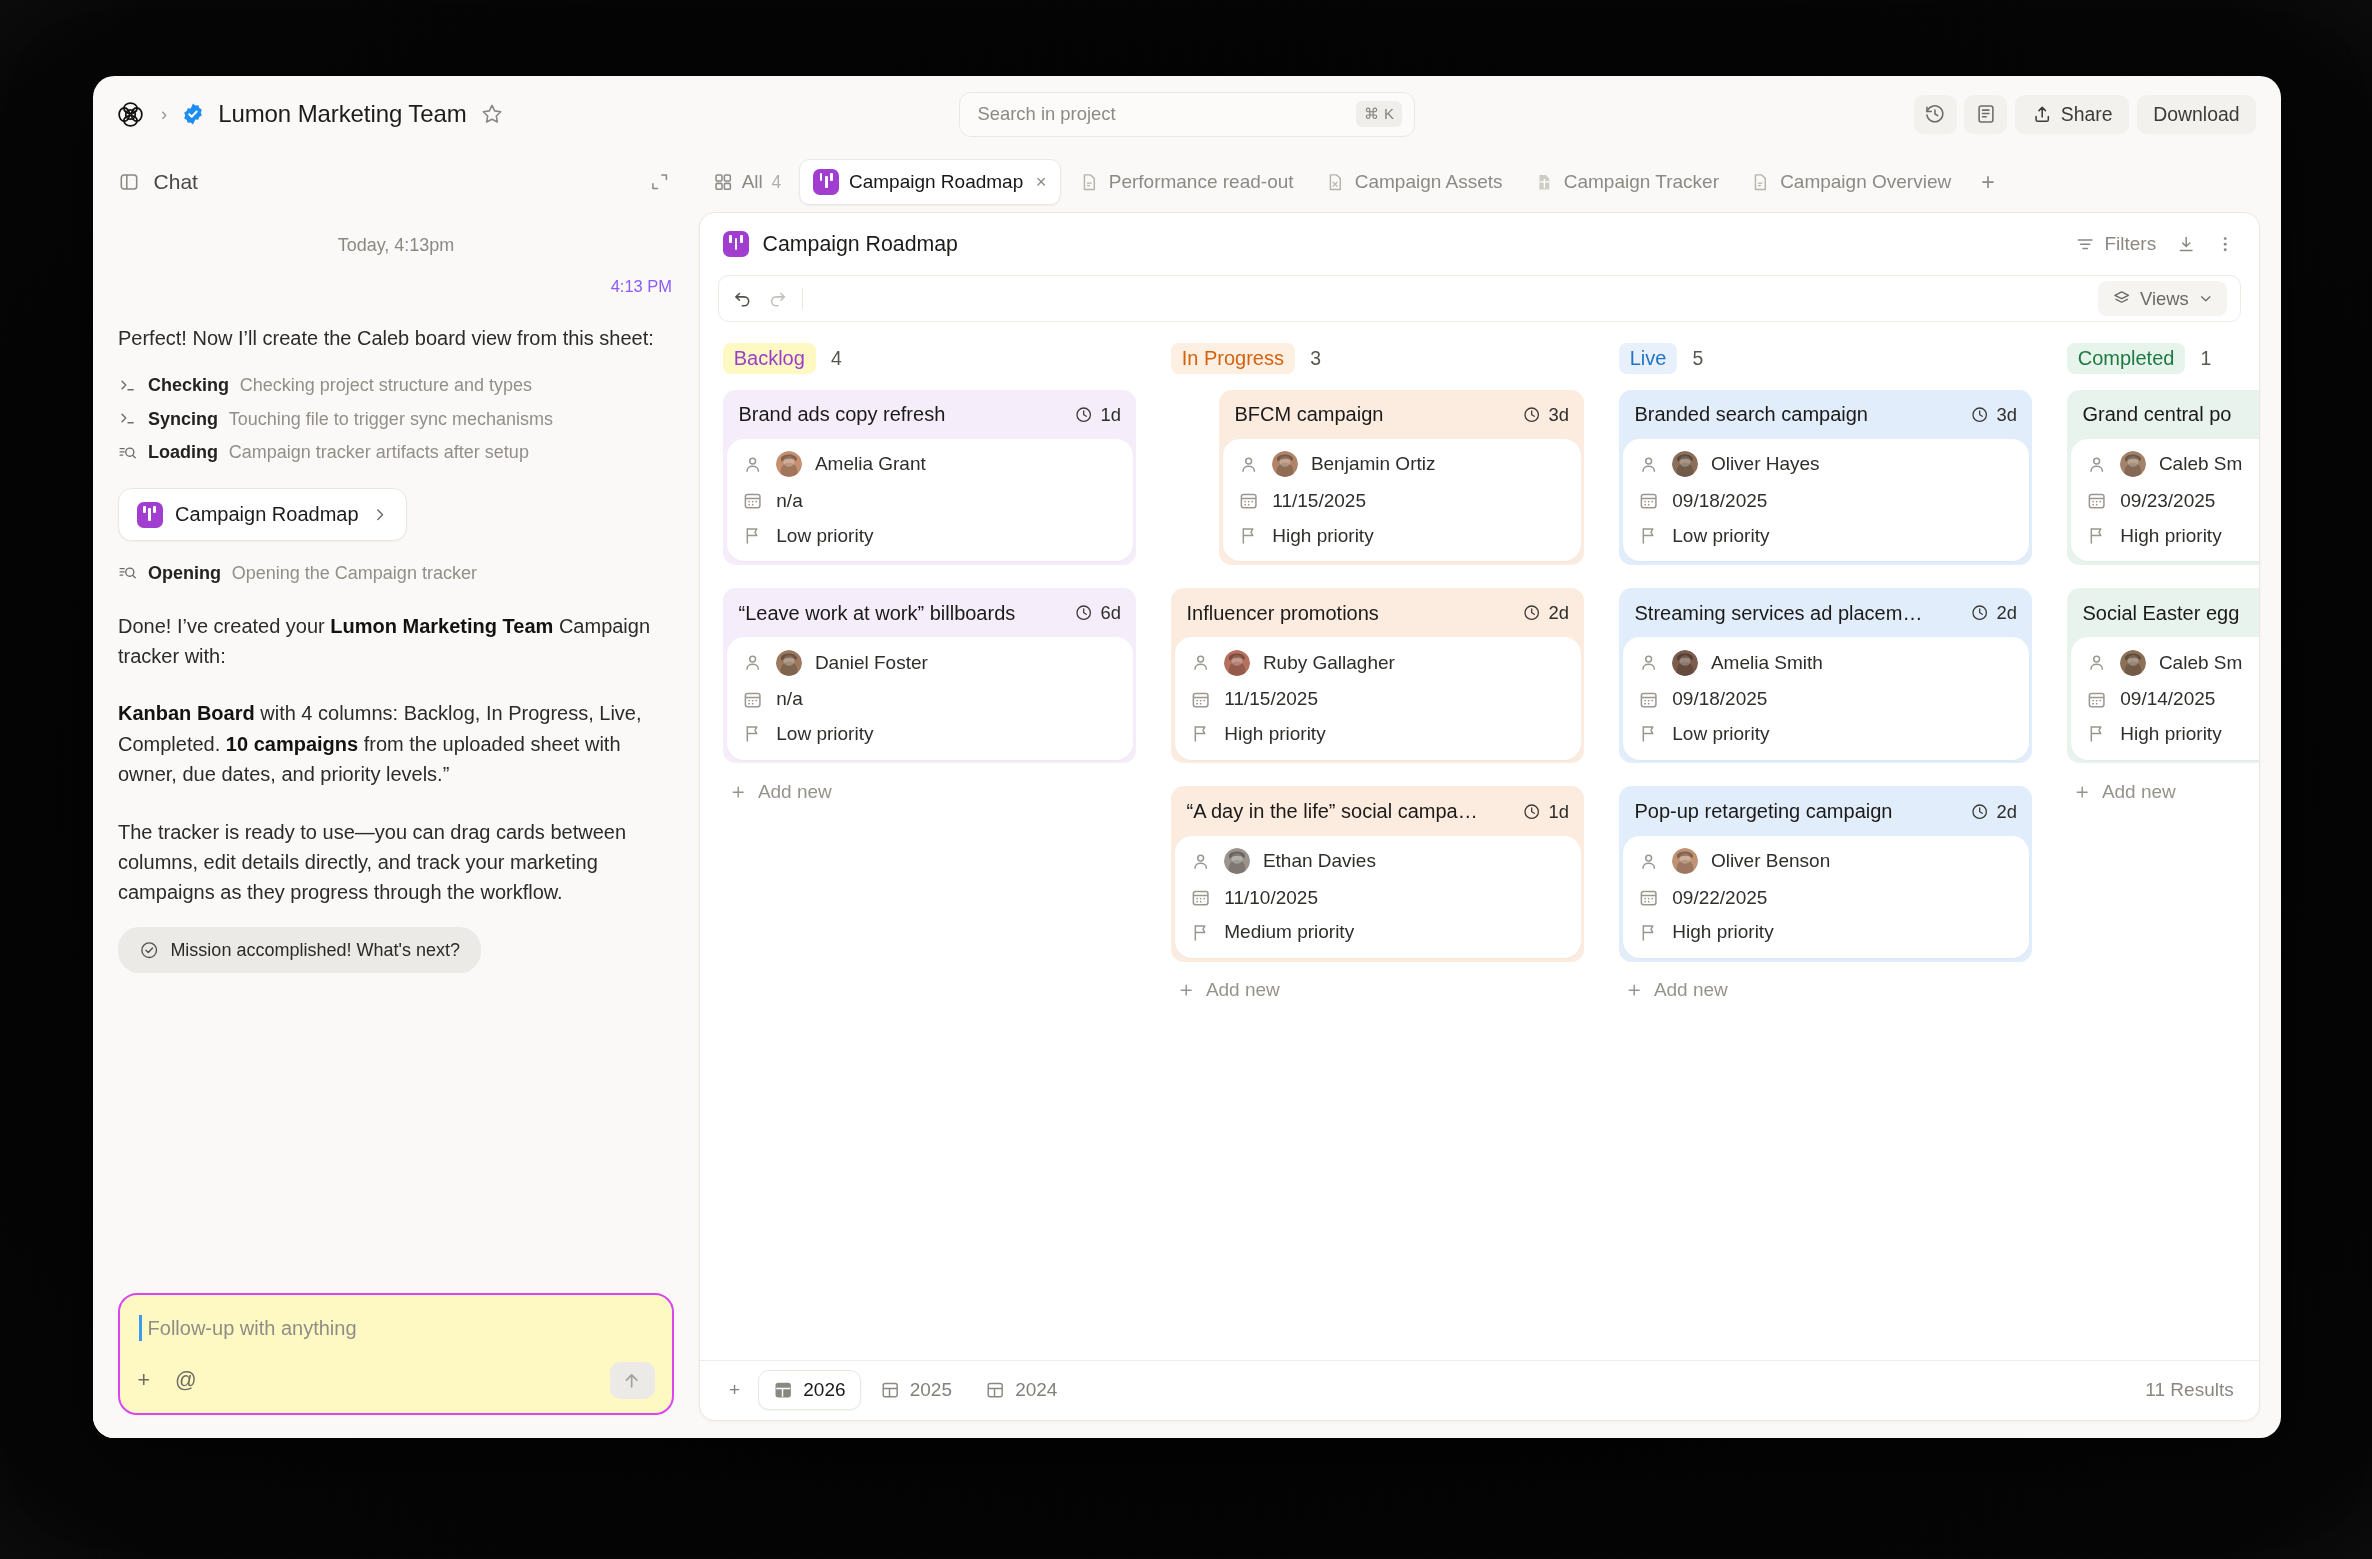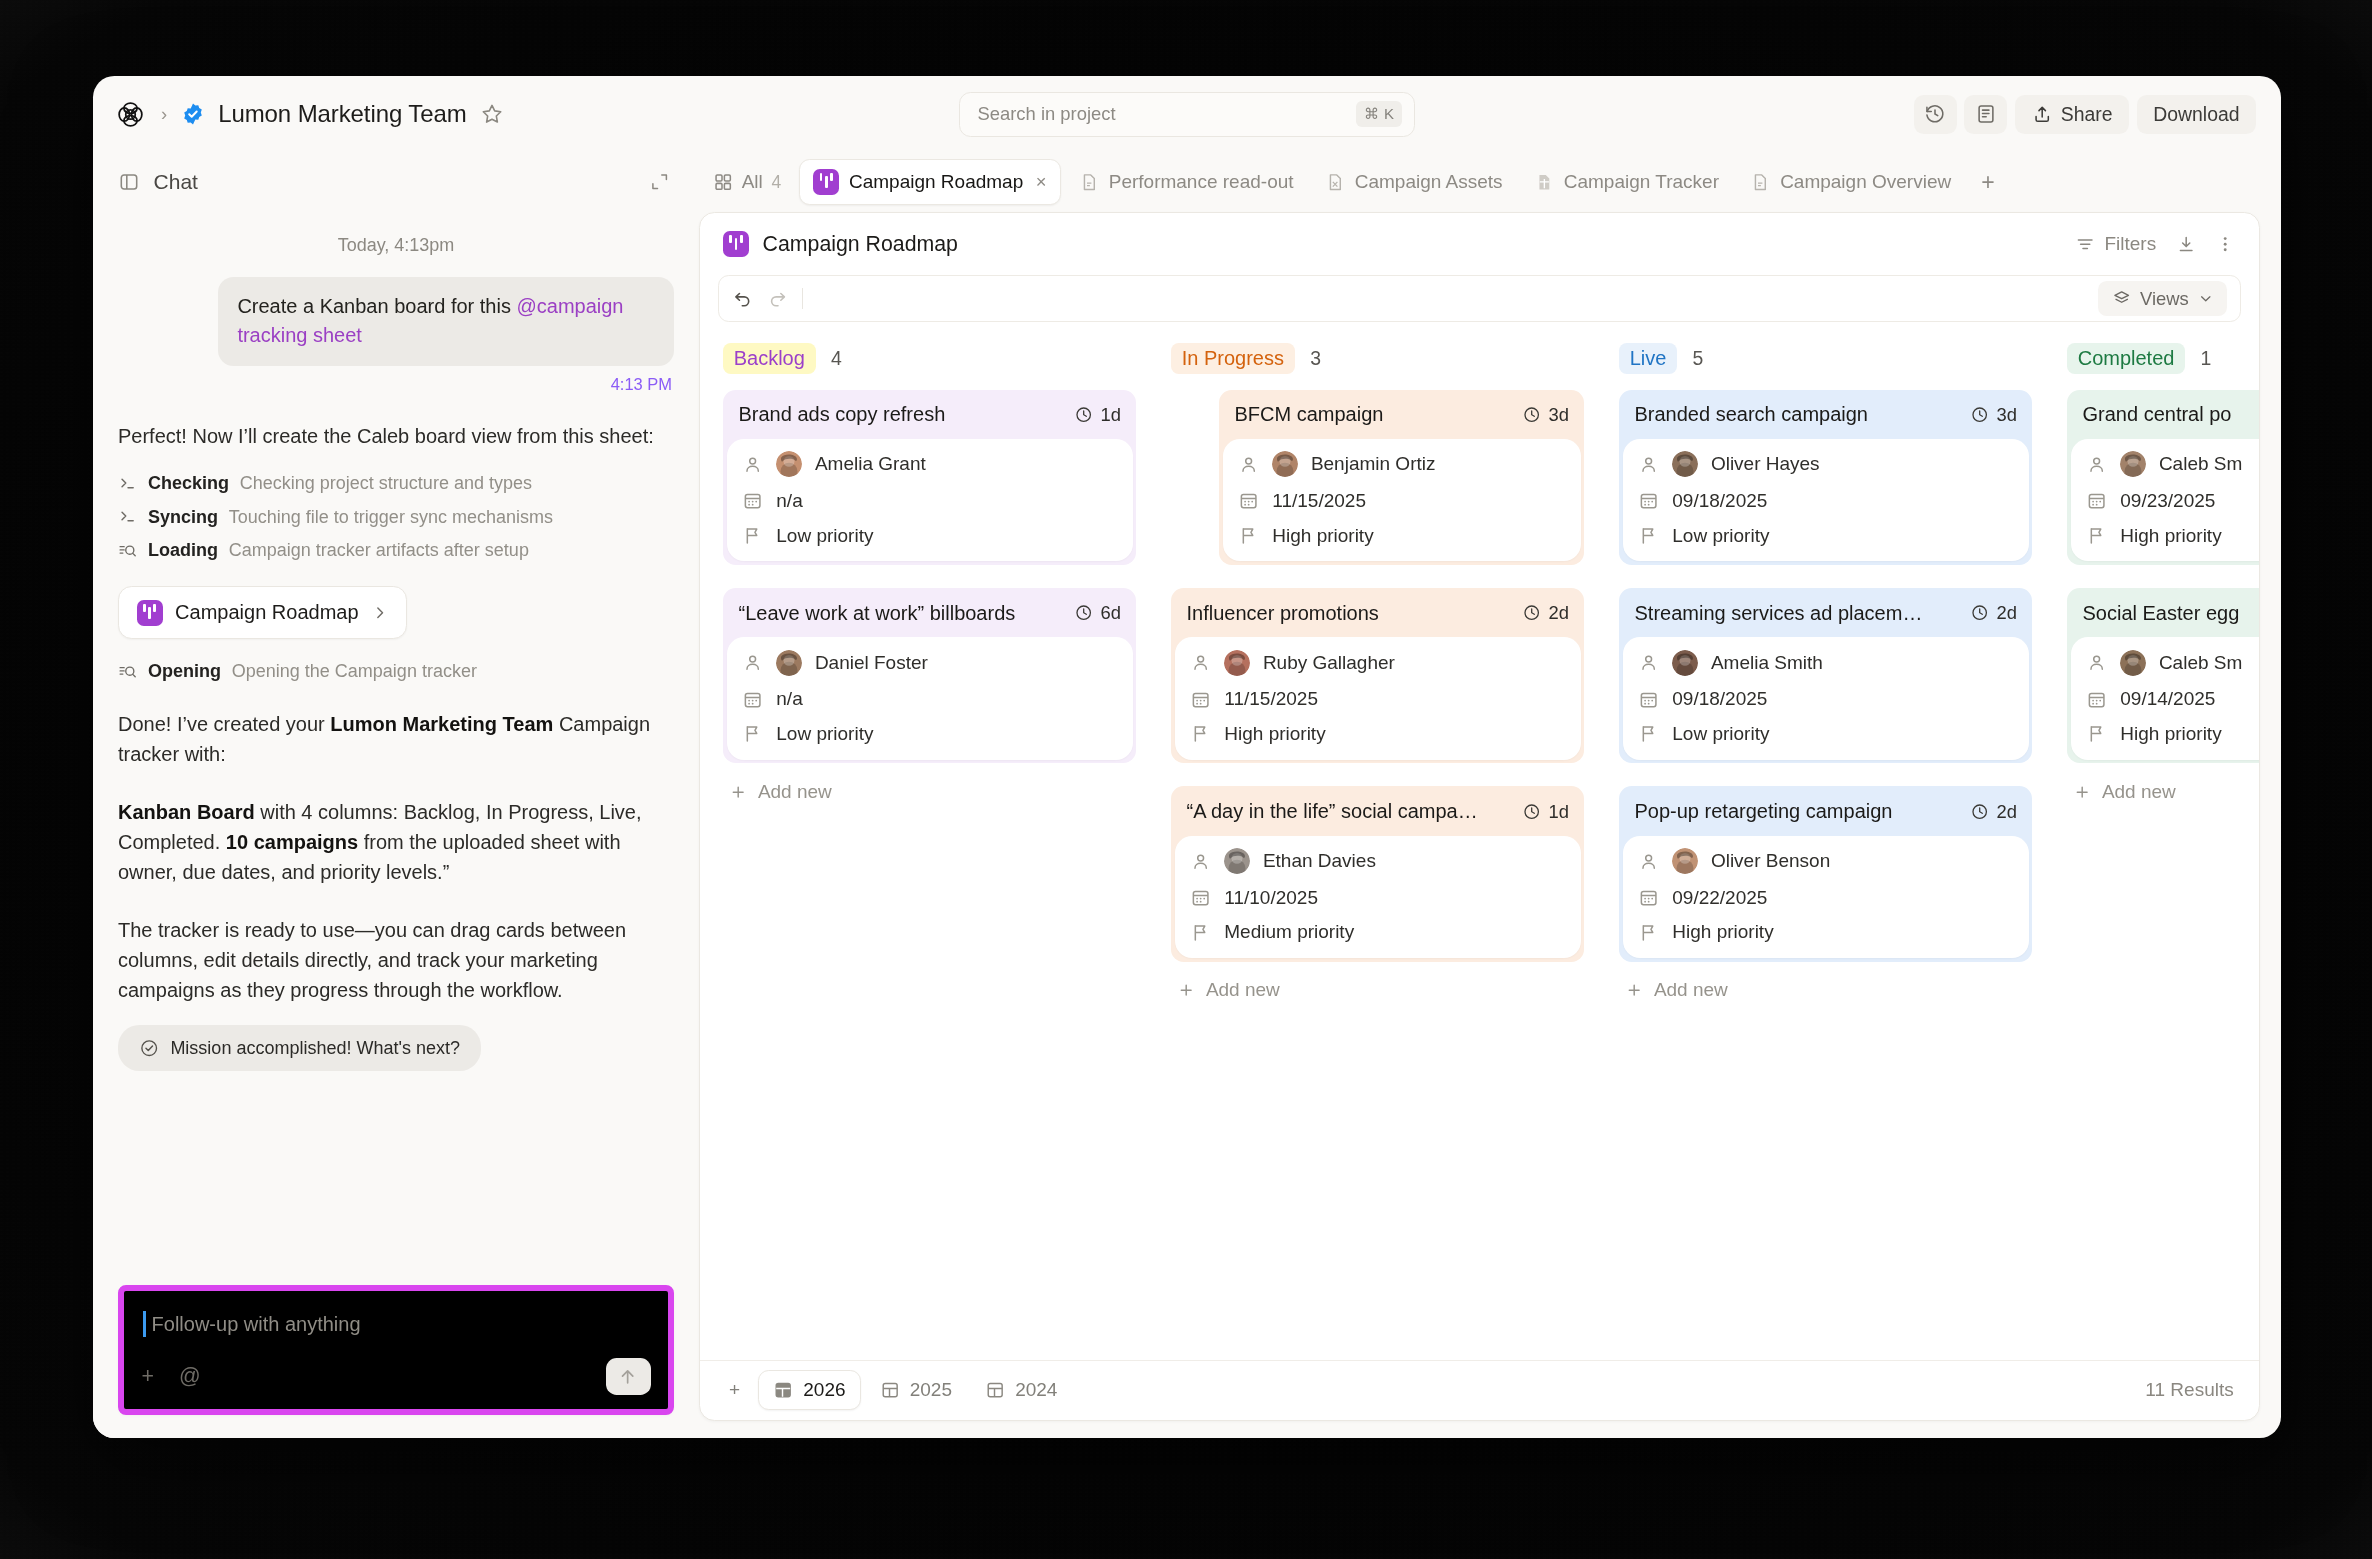--- a/index.html
+++ b/index.html
@@ -142,21 +142,21 @@
   .kanban-badge i.short { height:7.8px; align-self:flex-start; margin-top:3.9px; }
 
   .status-pill {
     margin:19.4px 0 0; background:#eceae6; border-radius:21.3px;
     padding:12.6px 21.3px; display:flex; align-items:center; gap:10.7px;
     font-size:18px; color:#2b2a27; width:fit-content;
   }
 
   .composer {
     margin:17.5px 25px 23px; flex:0 0 auto;
-    background:#000000; border:6px solid #d946ef; border-radius:8px;
+    background:#fef9c3; border:2px solid #d946ef; border-radius:19px;
     padding:16.5px 17.5px 13.6px;
     box-shadow:0 1px 2.9px rgba(0,0,0,.03);
   }
   .composer .field { display:flex; align-items:center; gap:1.9px; padding:3.9px 1.9px 21.3px; }
   .caret { width:2.4px; height:26px; background:#3c9bf0; }
   .ph { font-size:20px; color:#908d86; margin-left:3.9px; }
   .composer .tools { display:flex; align-items:center; gap:25px; }
   .ctool { background:none; border:none; cursor:pointer; color:#6f6c66; font-size:21.3px; line-height:1; font-family:inherit; padding:0; }
   .send {
     margin-left:auto; width:45px; height:37px; border-radius:10.7px;
@@ -322,25 +322,20 @@
         </svg>
         <span class="title">Chat</span>
         <svg class="expand" width="21.3" height="21.3" viewBox="0 0 24 24">
           <path fill="none" stroke="#8b8881" stroke-width="1.7" stroke-linecap="round" stroke-linejoin="round" d="M14.4 4.4h5.2v5.2M9.6 19.6H4.4v-5.2"></path>
         </svg>
       </div>
 
       <div class="chat-scroll">
         <div class="daystamp">Today, 4:13pm</div>
 
-        <div class="user-row">
-          <div class="bubble">
-            <span>Create a Kanban board for this </span><span class="mention">@campaign tracking sheet</span>
-          </div>
-        </div>
         <div class="stamp">4:13 PM</div>
 
         <div class="assistant-p">Perfect! Now I’ll create the Caleb board view from this sheet:</div>
 
         <div class="steps">
           <div class="step">
             <svg width="19.4" height="19.4" viewBox="0 0 24 24">
               <path fill="none" stroke="#6f6c66" stroke-width="1.8" stroke-linecap="round" stroke-linejoin="round" d="M5 6.5l4.6 4.6L5 15.7M12.4 17h6.4"></path>
             </svg>
             <span class="k">Checking</span>

